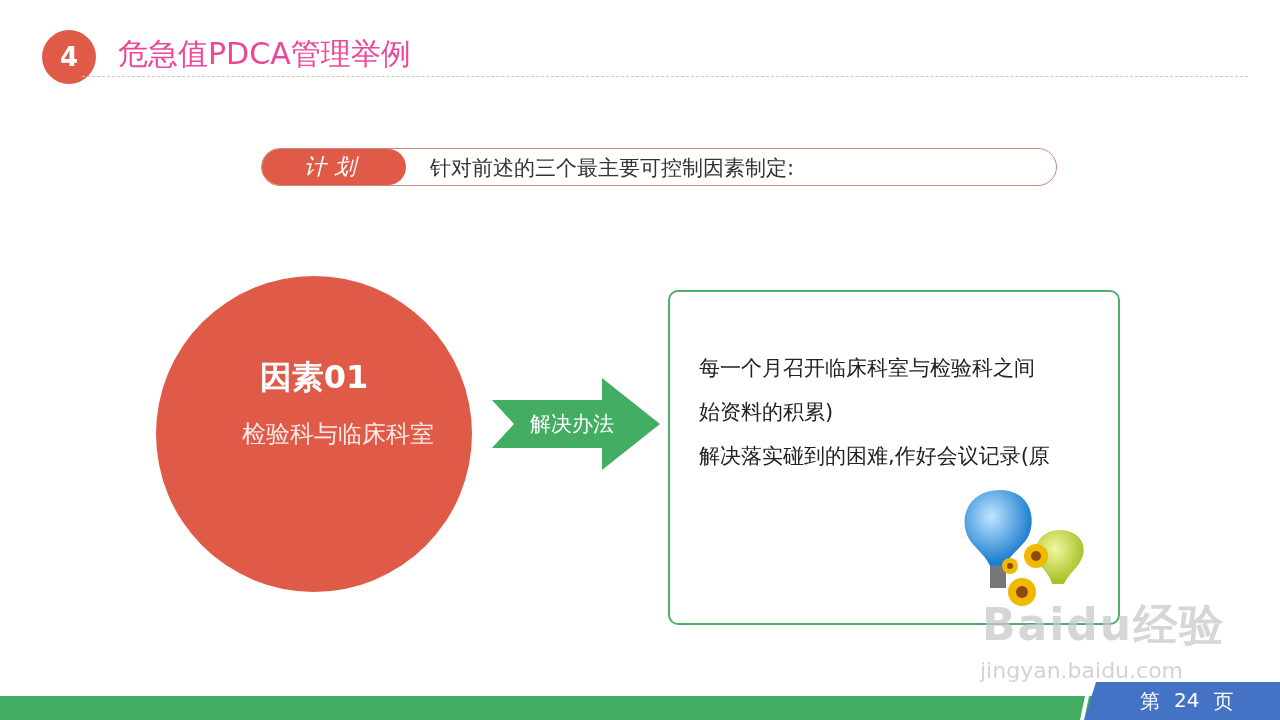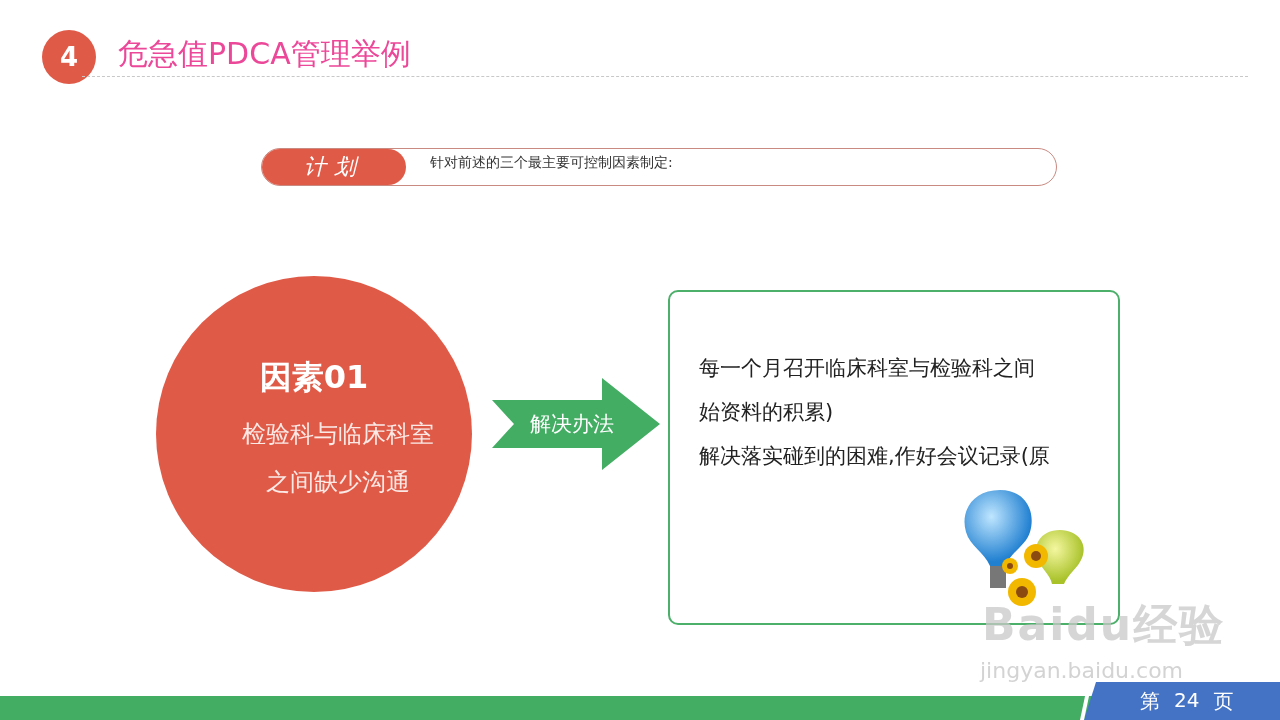--- a/index.html
+++ b/index.html
@@ -28,21 +28,21 @@
       border: 1.5px solid #c98a82; border-radius: 20px; box-sizing: border-box;
       background: #fff;
     }
     .plan-tag {
       position: absolute; left: 262px; top: 149px; width: 144px; height: 36px;
       background: #e05a48; border-radius: 19px;
       color: #fff; font-size: 22px; letter-spacing: 8px;
       display: flex; align-items: center; justify-content: center; font-style: italic;
     }
     .plan-text {
-      position: absolute; left: 430px; top: 154px; font-size: 14px; color: #333;
+      position: absolute; left: 430px; top: 154px; font-size: 21px; color: #333;
     }
     .factor-circle {
       position: absolute; left: 156px; top: 276px; width: 316px; height: 316px;
       border-radius: 50%; background: #e05a48; color: #fff; text-align: center;
     }
     .factor-title {
       position: absolute; left: 0; right: 0; top: 80px; font-size: 32px; font-weight: bold;
     }
     .factor-line {
       position: absolute; left: 8px; right: 0; font-size: 24px; color: #fbe9e6; margin-left: 40px;
@@ -95,21 +95,20 @@
 <div class="title">危急值PDCA管理举例</div>
 <div class="title-rule"></div>
 
 <div class="plan-bar"></div>
 <div class="plan-tag">计划</div>
 <div class="plan-text">针对前述的三个最主要可控制因素制定:</div>
 
 <div class="factor-circle">
   <div class="factor-title">因素01</div>
   <div class="factor-line" style="top:142px">检验科与临床科室</div>
-  <div class="factor-line" style="top:190px">之间缺少沟通</div>
 </div>
 
 <svg class="arrow" viewBox="0 0 168 92">
   <polygon points="0,22 110,22 110,0 168,46 110,92 110,70 0,70 22,46" fill="#42ad63"></polygon>
 </svg>
 <div class="arrow-label">解决办法</div>
 
 <div class="solution-box"></div>
 <div class="solution-text">
   <div>每一个月召开临床科室与检验科之间</div>

